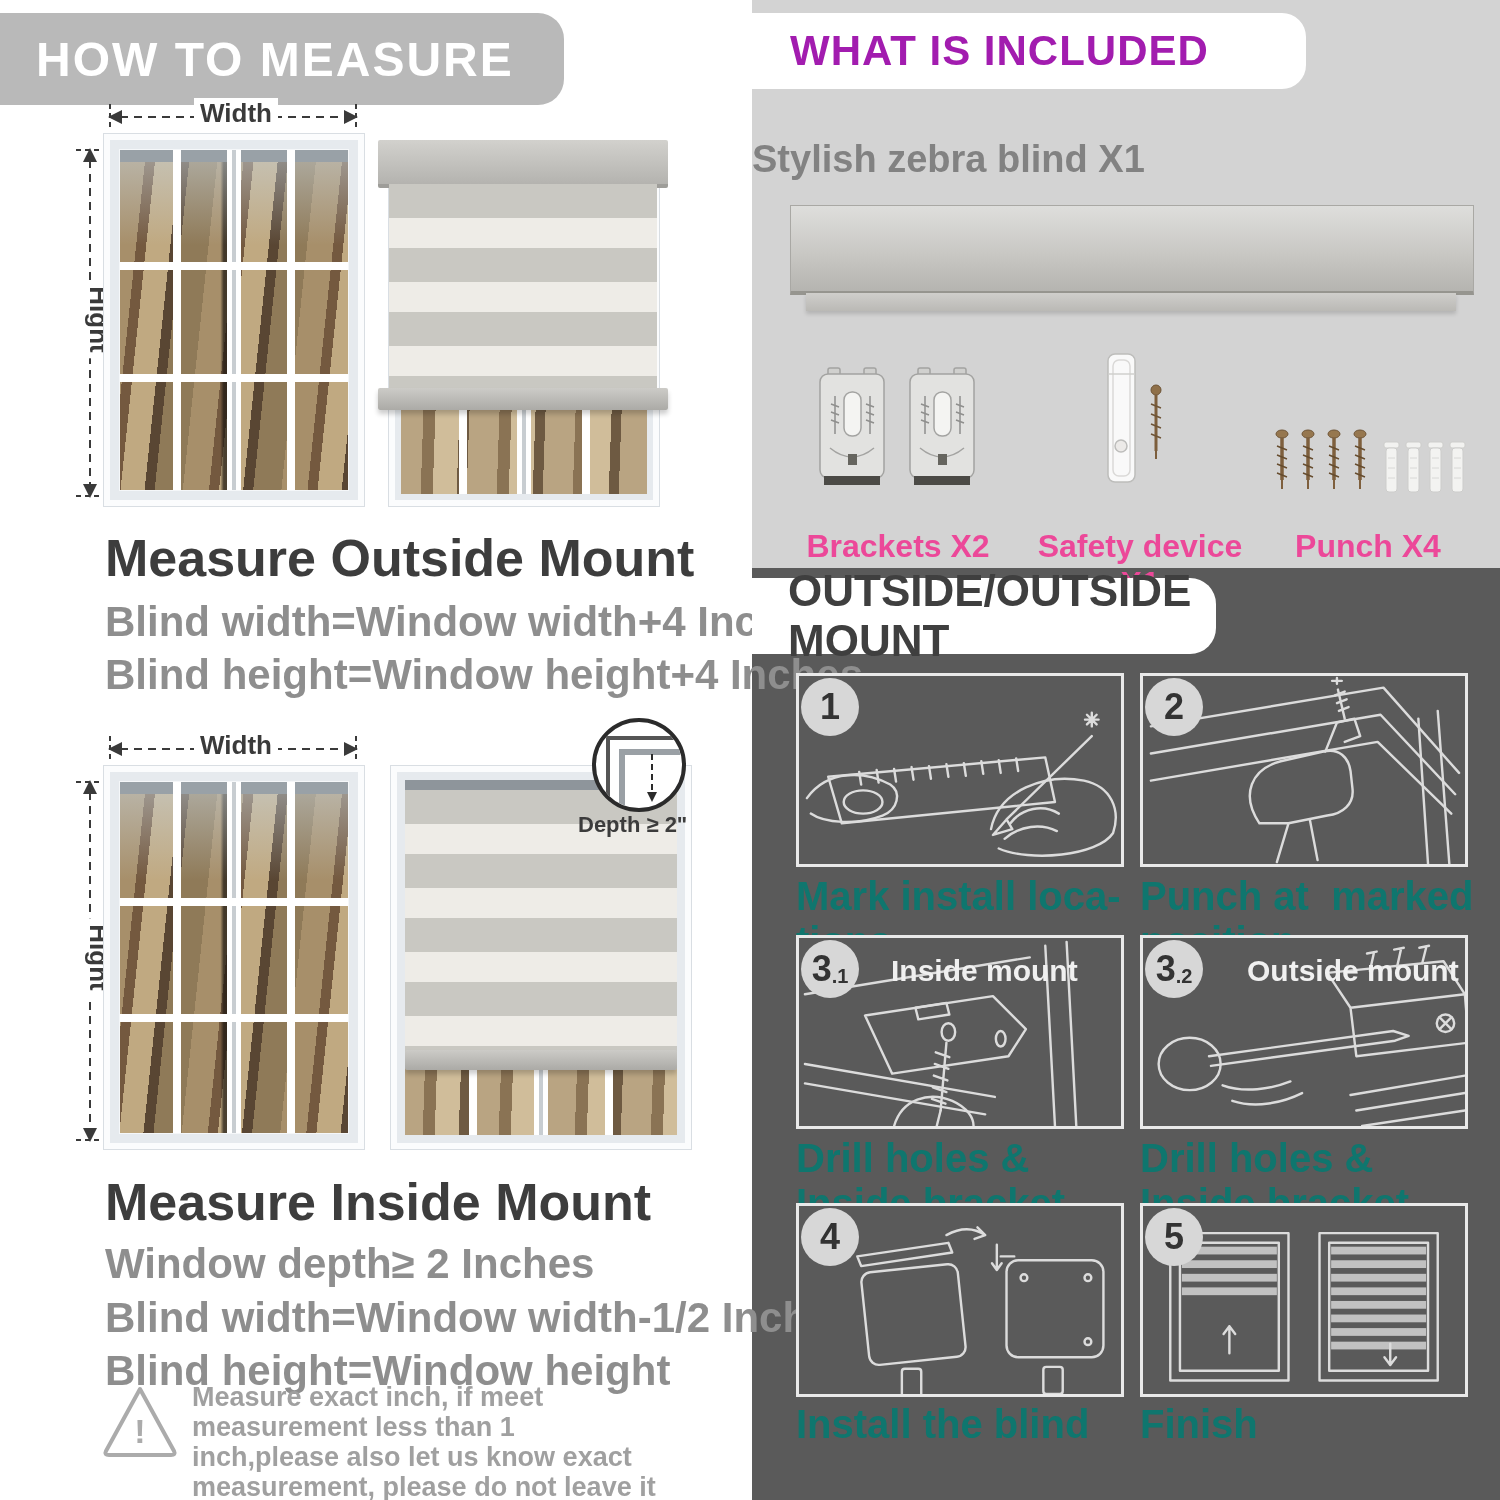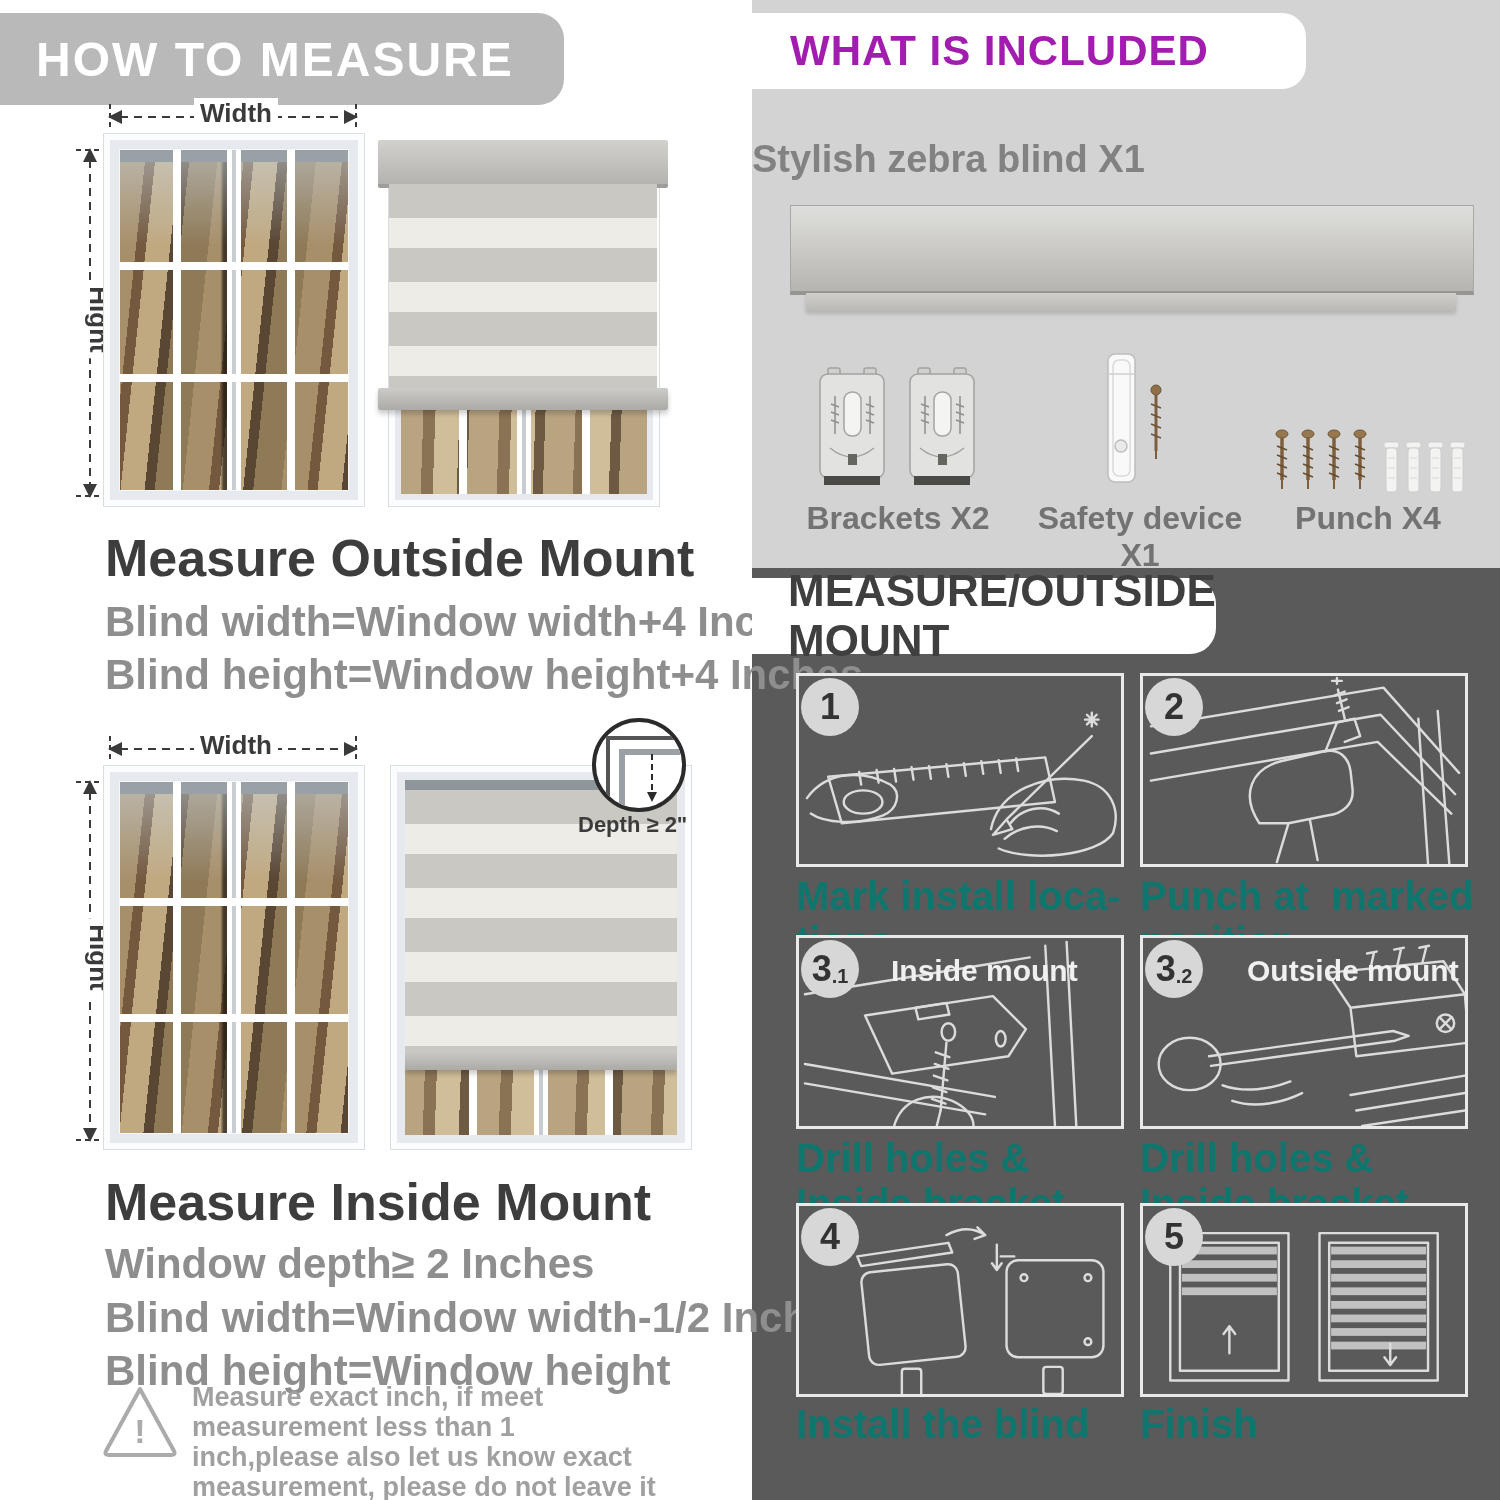--- a/index.html
+++ b/index.html
@@ -52,21 +52,21 @@
        background:#fff;overflow:hidden;}
   .depth-label{position:absolute;font-size:22px;font-weight:bold;color:#3c3c3c;width:140px;}
   
   .prod-label{position:absolute;left:752px;width:748px;text-align:left;font-size:38px;
               font-weight:bold;color:#828282;}
   .bar-main{position:absolute;left:790px;top:205px;width:682px;height:85px;
             background:linear-gradient(180deg,#dededc,#c9c8c4 55%,#b5b4b0);
             border:1px solid #a9a8a4;border-bottom:4px solid #96958f;}
   .bar-lip{position:absolute;left:806px;top:293px;width:650px;height:18px;
            background:linear-gradient(180deg,#cfcecb,#bab9b5);box-shadow:0 3px 4px rgba(0,0,0,.15);}
-  .item-label{position:absolute;top:500px;font-size:32px;font-weight:bold;color:#737373;text-align:center;}
+  .item-label{position:absolute;top:528px;font-size:32px;font-weight:bold;color:#ec4899;text-align:center;}
   
   .panel{position:absolute;width:328px;height:194px;background:#5a5a5a;border:3px solid #e9e9e9;box-sizing:border-box;}
   .badge{position:absolute;left:2px;top:2px;width:58px;height:58px;border-radius:50%;background:#d7d7d7;
          color:#333;display:flex;align-items:center;justify-content:center;font-weight:bold;font-size:36px;}
   .badge .sub{font-size:20px;margin-top:14px;}
   .ptitle{position:absolute;font-size:30px;font-weight:bold;color:#f0f0f0;}
   .cap{position:absolute;font-size:40px;font-weight:bold;color:#0f766e;white-space:pre-wrap;width:360px;}
   svg.line-art{position:absolute;inset:0;width:100%;height:100%;}
   .la{stroke:#dcdcdc;stroke-width:2.5;fill:none;stroke-linecap:round;stroke-linejoin:round;}
 </style>
@@ -293,21 +293,21 @@
             <rect x="0" y="14" width="15" height="6" rx="2" fill="#f2f2f0" stroke="#cdcdcb"></rect>
             <rect x="2" y="20" width="11" height="44" rx="3" fill="#f6f6f4" opacity="0.92" stroke="#cdcdcb"></rect>
             <path d="M4,30 h7 M4,40 h7 M4,50 h7" stroke="#d8d8d6"></path>
           </g>
       </g>
     </svg>
   </div>
   <div class="item-label" style="left:1268px;width:200px;">Punch X4</div>
 
   <div class="abs box-mount">
-    <span>MEASURE/OUTSIDE MOUNT</span>
+    <span>OUTSIDE/OUTSIDE MOUNT</span>
   </div>
 
   <div class="panel" style="left:796px;top:673px;">
     <svg class="line-art" viewBox="0 0 328 194">
       <g class="la">
         <path d="M28,104 L252,84 L262,130 L42,152 Z"></path>
         <path d="M60,99 l2,13 M78,97 l2,13 M96,96 l2,13 M114,94 l2,13 M132,93 l2,13 M150,91 l2,13 M168,90 l2,13 M186,88 l2,13 M204,87 l2,13 M222,85 l2,13"></path>
         <path d="M300,62 L212,148 M212,148 l-14,16 l20,-6 z"></path>
         <path d="M300,52 v-14 M293,45 h14 M295,40 l10,10 M305,40 l-10,10"></path>
         <path d="M6,126 C28,96 66,98 92,112 C104,120 100,138 84,144 C58,154 24,152 10,142"></path>

